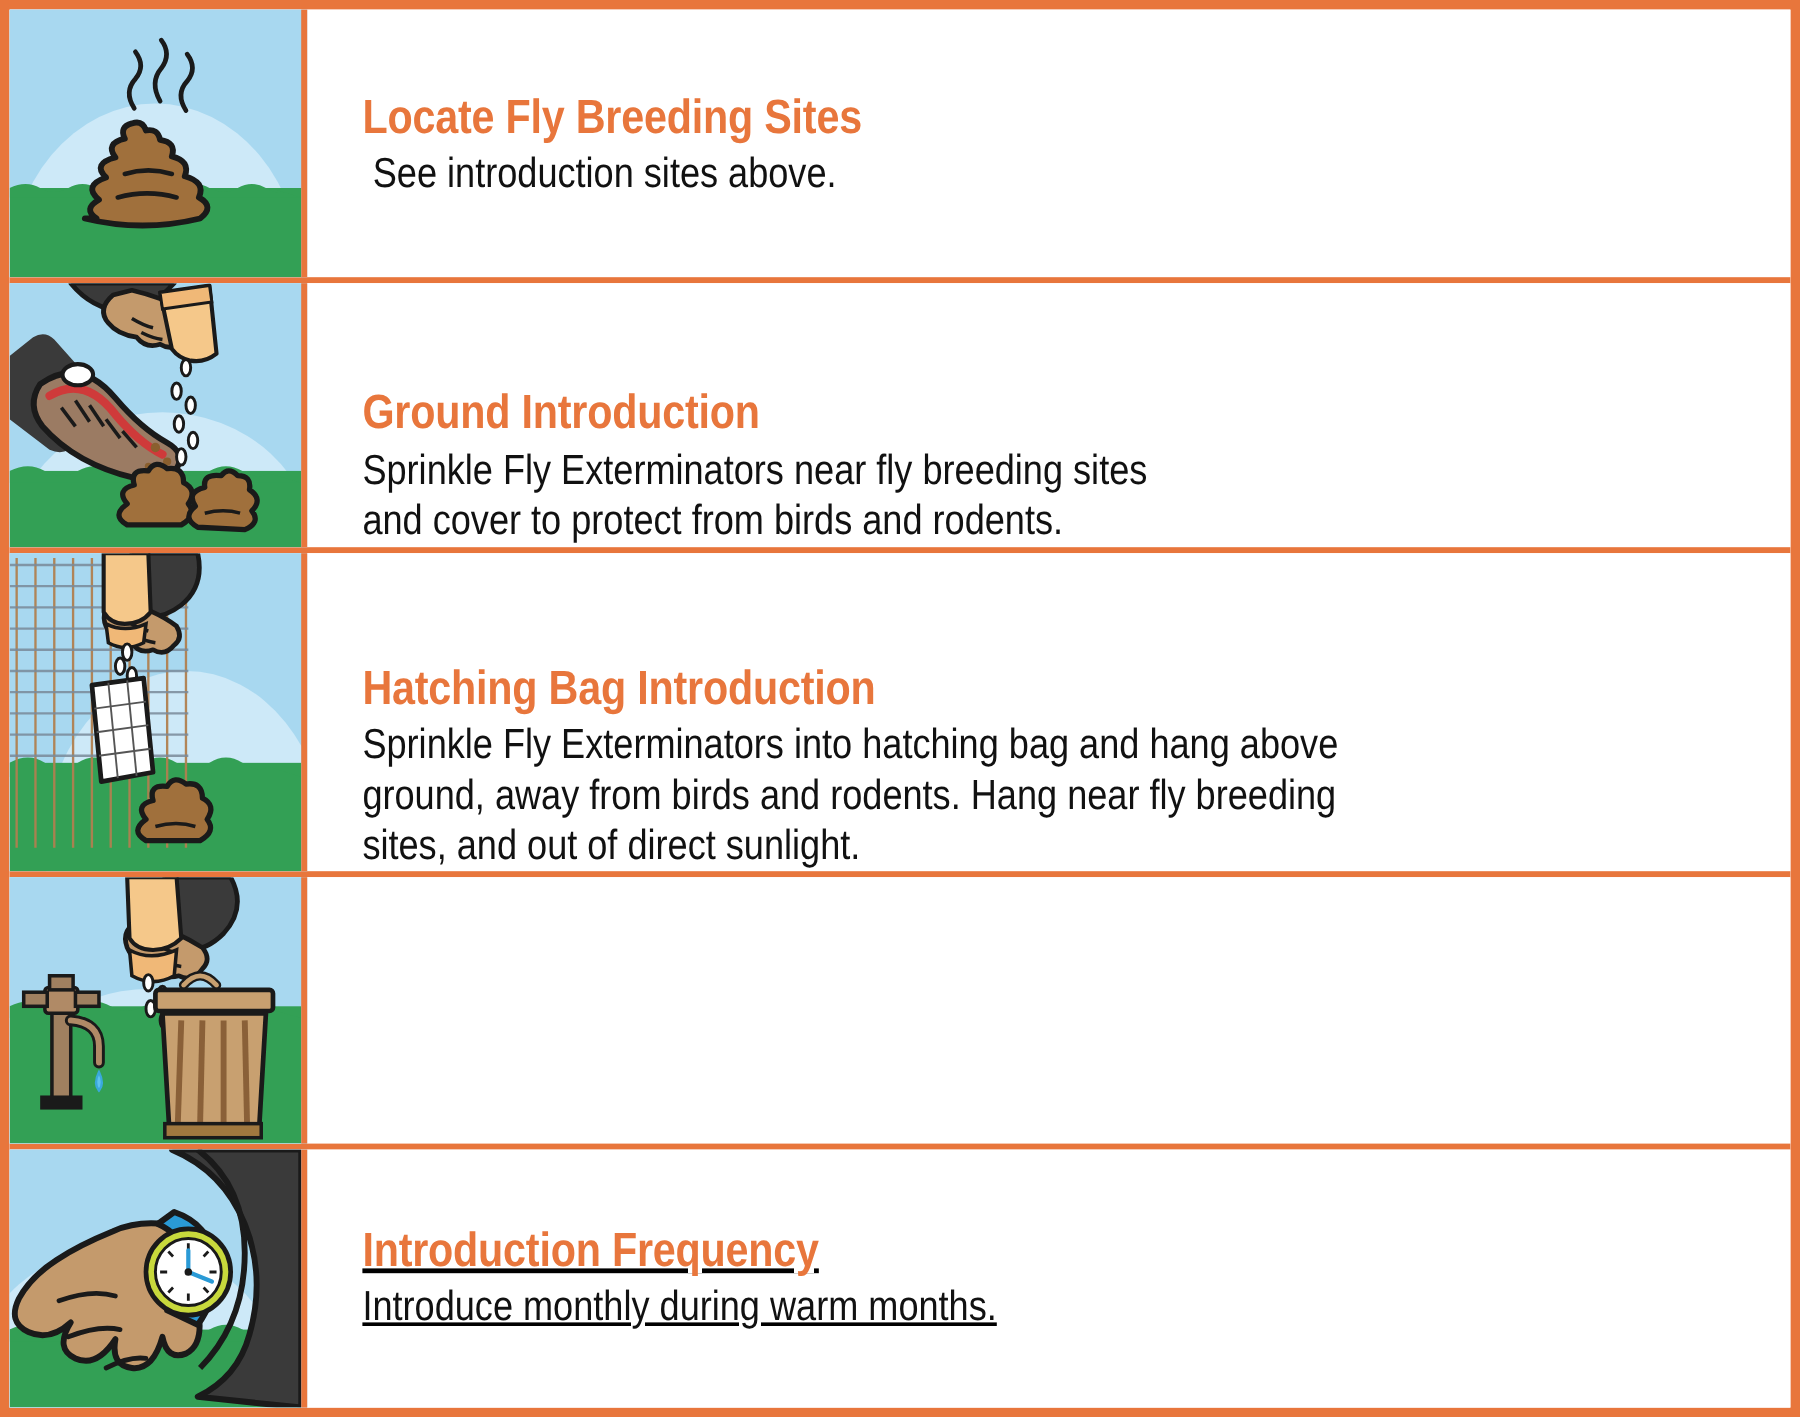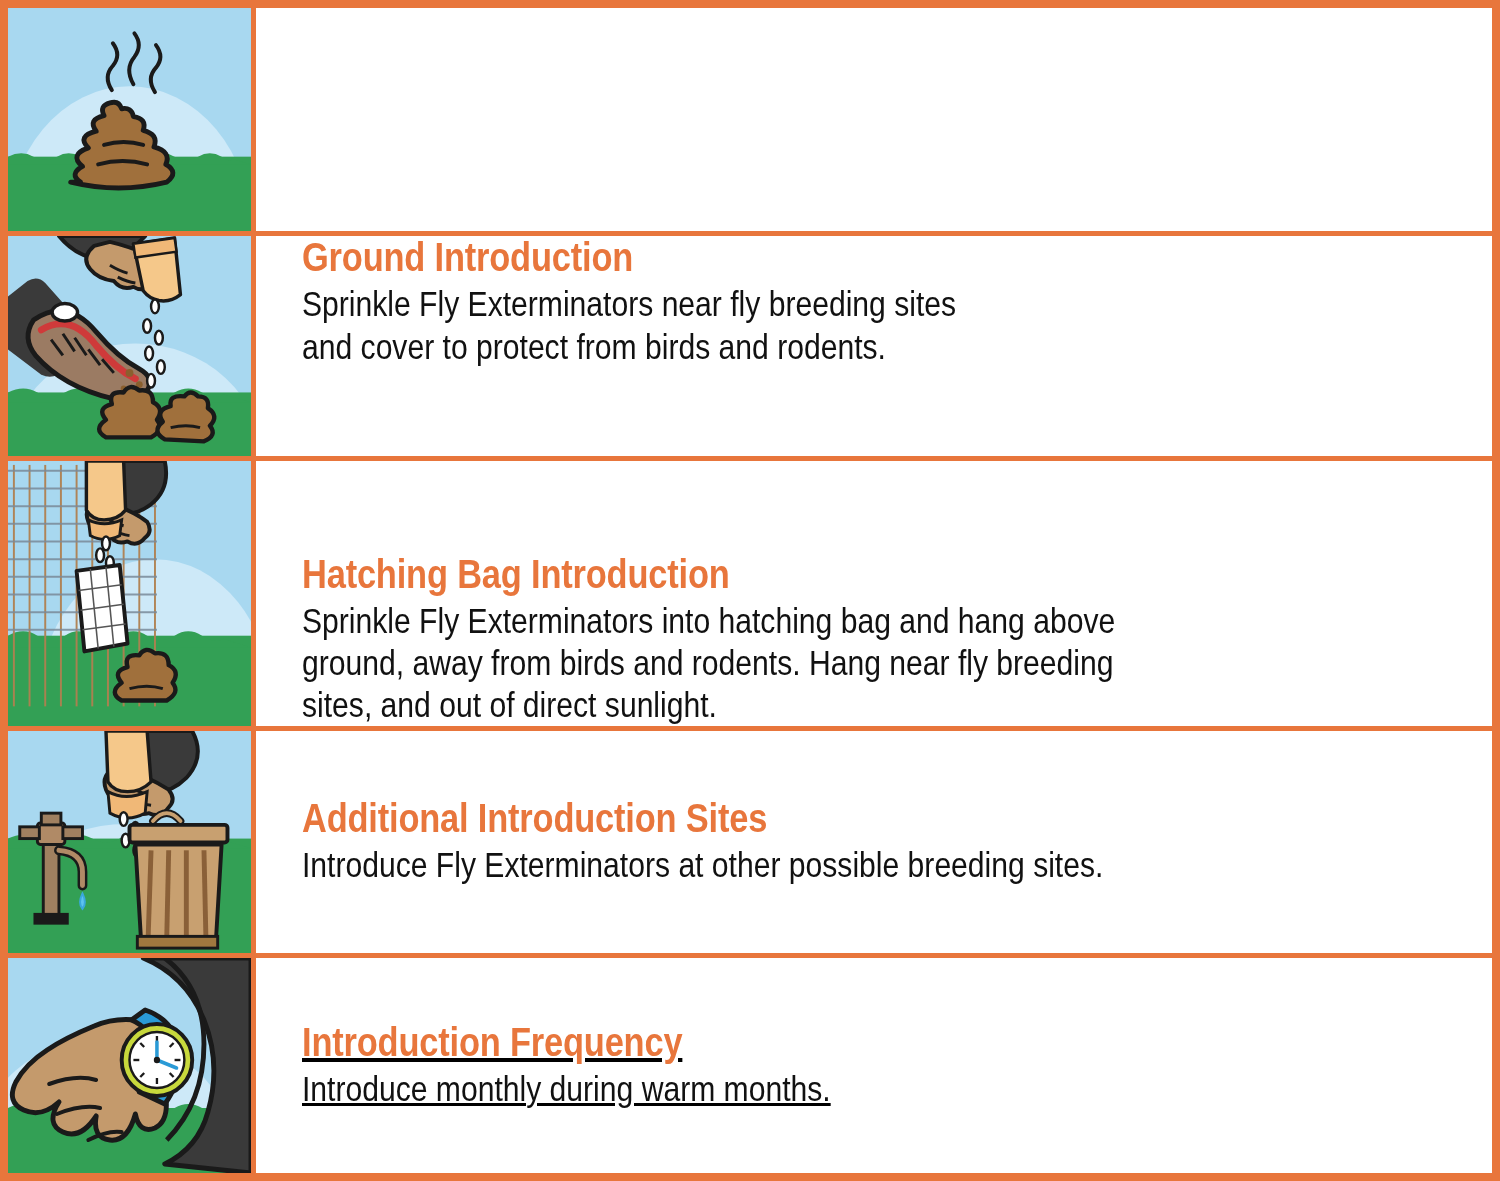--- a/index.html
+++ b/index.html
@@ -51,21 +51,21 @@
 
   .body{
     flex:1 1 auto;
     padding:0 0 0 46px;
     display:flex;
     flex-direction:column;
     justify-content:center;
     box-sizing:border-box;
   }
   .body-0{justify-content:center;padding-top:4px;}
-  .body-1{justify-content:flex-start;}
+  .body-1{justify-content:flex-end;}
   .body-2{justify-content:flex-end;border-radius:14px;}
   .body-3{justify-content:center;}
   .body-4{justify-content:center;}
 
   .heading{
     color:#e8763c;
     font-weight:bold;
     font-size:40px;
     line-height:1.08;
     letter-spacing:-0.2px;
@@ -101,20 +101,24 @@
           <path d="M0 152 q14 -7 26 0 q12 7 24 0 q12 -7 24 0 q12 7 24 0 q12 -7 24 0 q12 7 24 0 q12 -7 24 0 q12 7 24 0 q12 -7 24 0 q12 7 10 2 L248 160 L0 160 Z" fill="#33a055"></path>
           <g stroke="#1a1a1a" stroke-width="4" fill="none" stroke-linecap="round">
             <path d="M106 84 q-9 -14 1 -25 q9 -11 0 -23"></path>
             <path d="M128 78 q-9 -16 1 -28 q9 -12 0 -24"></path>
             <path d="M150 86 q-9 -14 1 -25 q9 -11 0 -23"></path>
           </g>
           <path d="M74 178 q-12 -8 2 -16 q-14 -12 6 -19 q-12 -12 8 -17 q-9 -12 8 -16 q-5 -10 6 -13 q9 -3 12 6 q10 -2 12 8 q14 2 10 14 q16 4 11 17 q18 5 12 18 q14 8 1 18 q-49 12 -98 0 Z" fill="#a0703c" stroke="#1a1a1a" stroke-width="5" stroke-linejoin="round"></path>
           <path d="M92 160 q25 -7 50 0" stroke="#1a1a1a" stroke-width="4" fill="none" stroke-linecap="round"></path>
           <path d="M98 140 q20 -6 40 0" stroke="#1a1a1a" stroke-width="4" fill="none" stroke-linecap="round"></path>
         </svg>
+      </div>
+      <div class="body body-0">
+        <div class="heading">Locate Fly Breeding Sites</div>
+        <div class="para para-indent">See introduction sites above.</div>
       </div>
     </div>
 
     <div class="row row-1">
       <div class="thumb">
         <svg viewBox="0 0 248 225" preserveAspectRatio="none" aria-hidden="true">
           <rect x="0" y="0" width="248" height="225" fill="#a8d8f0"></rect>
           <ellipse cx="130" cy="230" rx="130" ry="120" fill="#cde9f8"></ellipse>
           <rect x="0" y="160" width="248" height="65" fill="#33a055"></rect>
           <path d="M0 160 q16 -8 30 0 q14 8 28 0 q14 -8 28 0 q14 8 28 0 q14 -8 28 0 q14 8 28 0 q14 -8 28 0 q14 8 22 2 L248 170 L0 170 Z" fill="#33a055"></path>
@@ -282,24 +286,20 @@
           <path d="M130 116 L218 116 L212 218 L136 218 Z" fill="#c8a070" stroke="#1a1a1a" stroke-width="4" stroke-linejoin="round"></path>
           <g stroke="#8a6038" stroke-width="5">
             <line x1="146" y1="122" x2="143" y2="212"></line>
             <line x1="164" y1="122" x2="162" y2="212"></line>
             <line x1="182" y1="122" x2="182" y2="212"></line>
             <line x1="200" y1="122" x2="202" y2="212"></line>
           </g>
           <rect x="132" y="210" width="82" height="12" fill="#a0783f" stroke="#1a1a1a" stroke-width="3"></rect>
         </svg>
       </div>
-      <div class="body body-3">
-        <div class="heading">Additional Introduction Sites</div>
-        <div class="para">Introduce Fly Exterminators at other possible breeding sites.</div>
-      </div>
     </div>
 
     <div class="row row-4">
       <div class="thumb">
         <svg viewBox="0 0 248 215" preserveAspectRatio="none" aria-hidden="true">
           <rect x="0" y="0" width="248" height="215" fill="#a8d8f0"></rect>
           <ellipse cx="100" cy="190" rx="130" ry="110" fill="#cde9f8"></ellipse>
           <rect x="0" y="150" width="248" height="65" fill="#33a055"></rect>
           <path d="M0 150 q16 -8 30 0 q14 8 28 0 q14 -8 28 0 q14 8 28 0 q14 -8 28 0 q14 8 28 0 q14 -8 28 0 q14 8 22 2 L248 160 L0 160 Z" fill="#33a055"></path>
 

